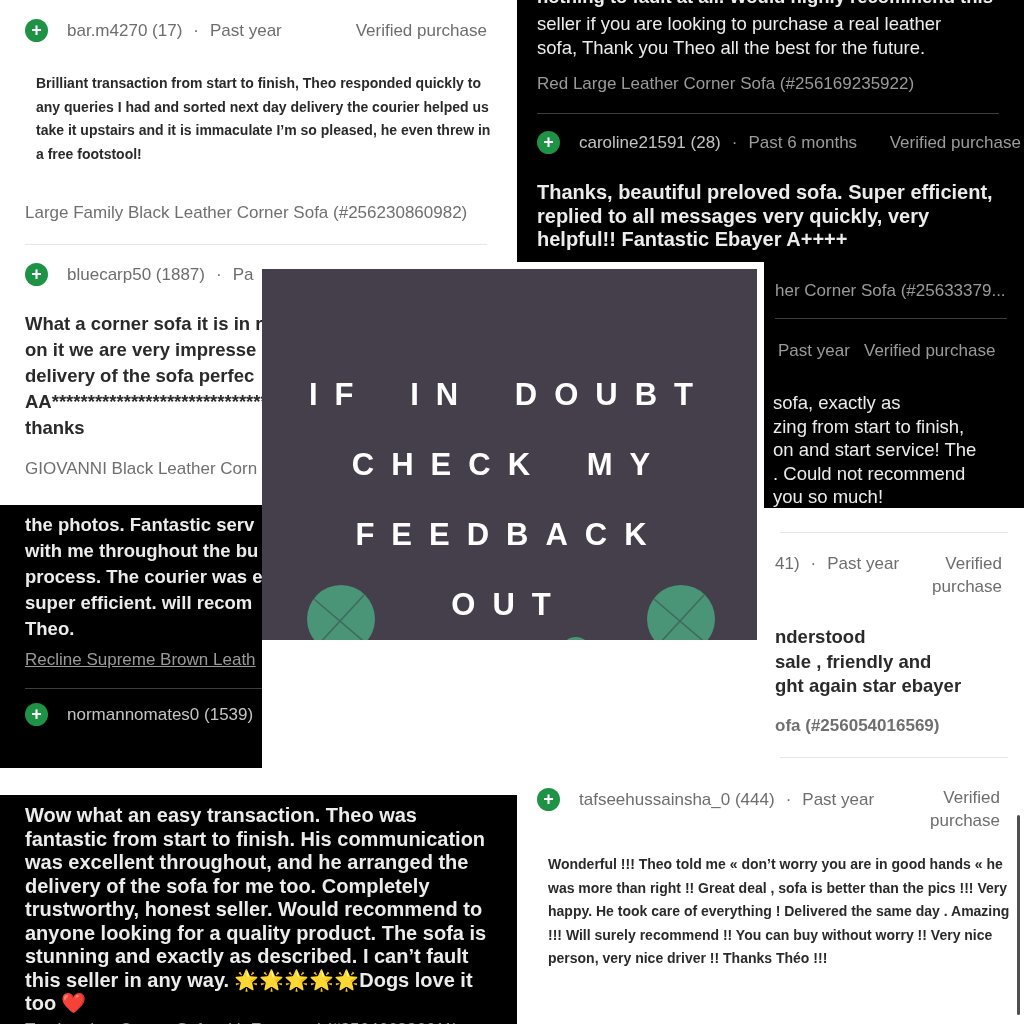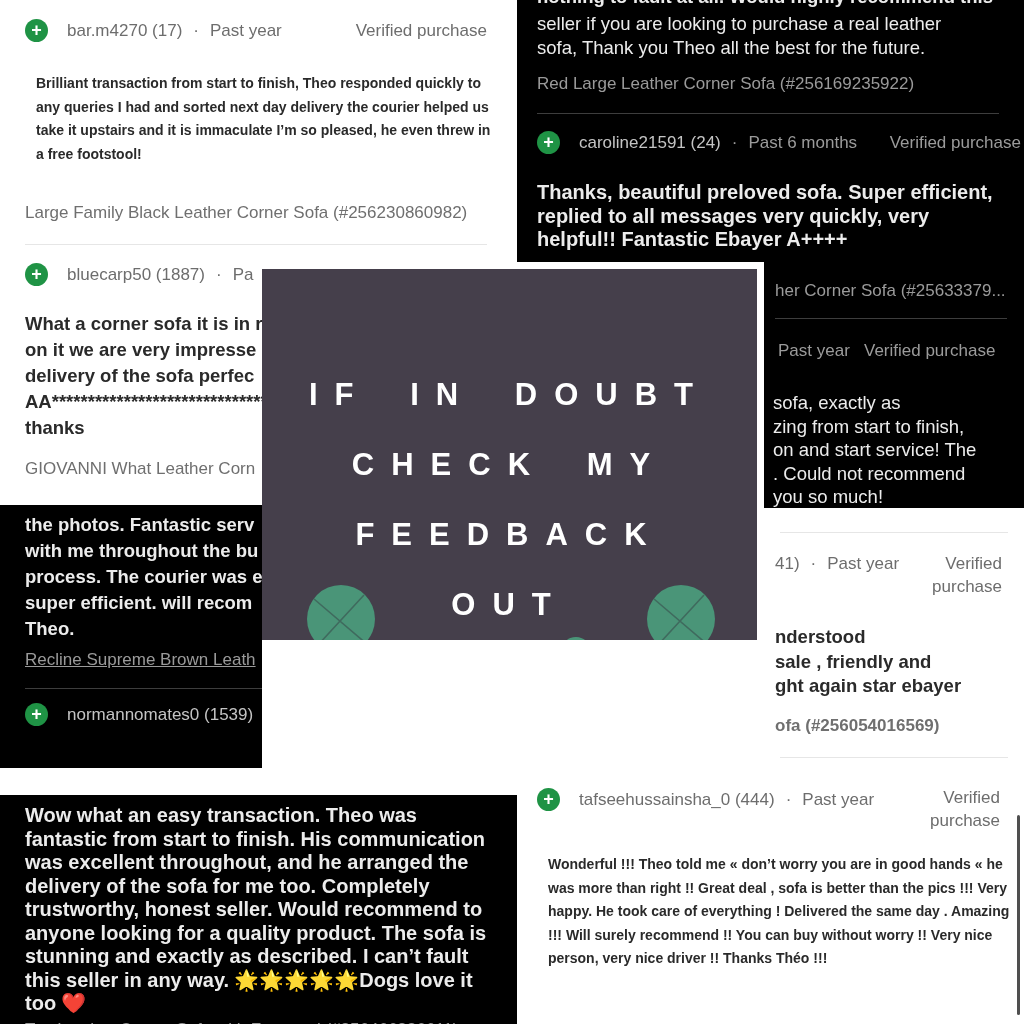--- a/index.html
+++ b/index.html
@@ -77,37 +77,37 @@
       <span class="sep">·</span>
       <span class="period">Pa</span>
     </div>
     <div class="abs lines-w" style="left:25px;top:311px;width:490px;">
       <div>What a corner sofa it is in r</div>
       <div>on it we are very impresse</div>
       <div>delivery of the sofa perfec</div>
       <div>AA******************************</div>
       <div>thanks</div>
     </div>
-    <div class="abs item-w" style="left:25px;top:459px;">GIOVANNI What Leather Corn</div>
+    <div class="abs item-w" style="left:25px;top:459px;">GIOVANNI Black Leather Corn</div>
   </div>
 
   <div class="abs panel-black" style="left:517px;top:0;width:507px;height:508px;">
     <div class="sliver" style="margin-left:20px;margin-right:10px;">
       <span>nothing to fault at all. Would highly recommend this</span>
     </div>
     <div class="abs frag" style="left:20px;top:12px;">
       <div>seller if you are looking to purchase a real leather</div>
       <div>sofa, Thank you Theo all the best for the future.</div>
     </div>
     <div class="abs item-b" style="left:20px;top:74px;">Red Large Leather Corner Sofa (#256169235922)</div>
     <div class="abs div-b" style="left:20px;top:113px;width:462px;"></div>
 
     <div class="hdr abs on-black" style="left:20px;top:131px;width:484px;">
       <span class="plus">+</span>
-      <span class="uname">caroline21591 (24)</span>
+      <span class="uname">caroline21591 (28)</span>
       <span class="sep">·</span>
       <span class="period">Past 6 months</span>
       <span class="spacer"></span>
       <span class="verified">Verified purchase</span>
     </div>
     <div class="abs body-b" style="left:20px;top:181px;width:470px;">Thanks, beautiful preloved sofa. Super efficient, replied to all messages very quickly, very helpful!! Fantastic Ebayer A++++</div>
 
     <div class="abs item-b" style="left:258px;top:281px;">her Corner Sofa (#25633379...</div>
     <div class="abs div-b" style="left:258px;top:318px;width:232px;"></div>
     <div class="abs meta-b" style="left:261px;top:341px;">

